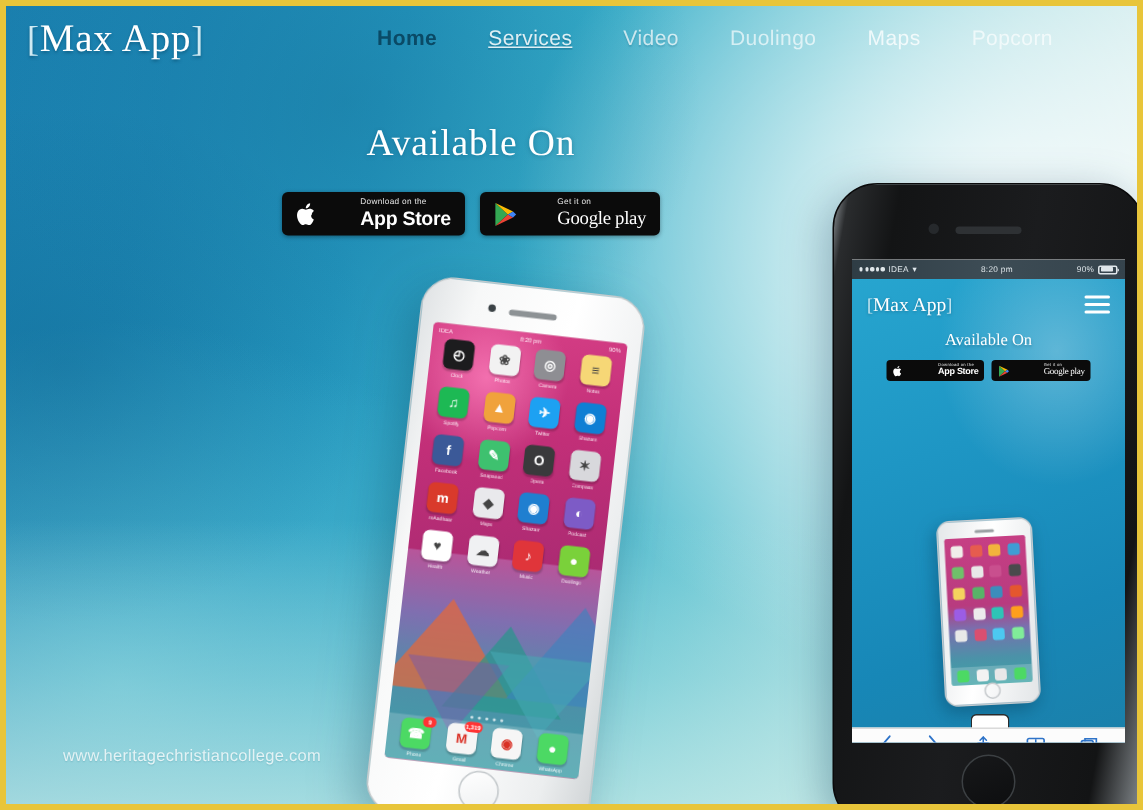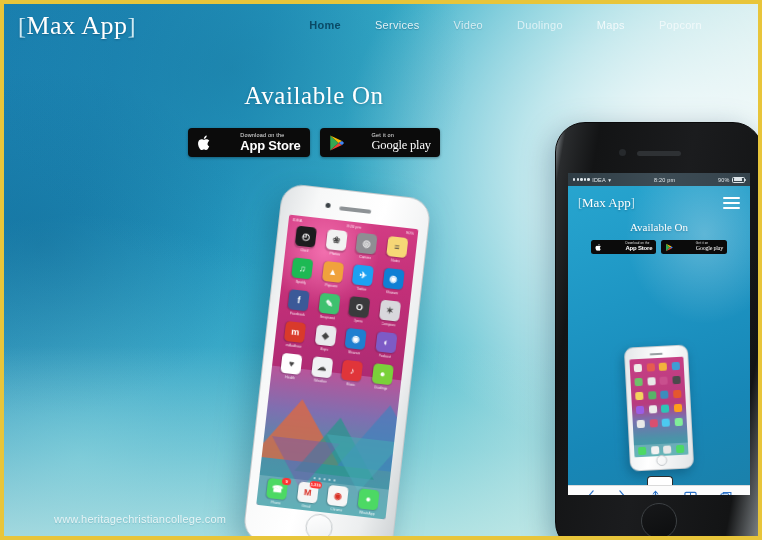--- a/index.html
+++ b/index.html
@@ -73,33 +73,33 @@
   }
   .nav {
     margin-left: auto;
     margin-right: 56px;
     display: flex;
     align-items: center;
     gap: 34px;
     padding-bottom: 2px;
   }
   .nav-item {
-    font-size: 11px;
+    font-size: 14px;
     letter-spacing: 0.3px;
     color: #ffffff;
     text-shadow: 0 1px 1px rgba(0,70,100,0.35);
     white-space: nowrap;
     cursor: pointer;
   }
   .nav-item.active {
     color: #0a4a66;
     font-weight: bold;
     text-shadow: none;
   }
-  .nav-item.faded-1 { color: rgba(255,255,255,0.85); }
+  .nav-item.faded-1 { color: rgba(255,255,255,0.85); text-decoration: underline; }
   .nav-item.faded-2 { color: rgba(255,255,255,0.72); text-shadow: 0 1px 1px rgba(0,80,110,0.2); }
   .nav-item.faded-3 { color: rgba(255,255,255,0.66); text-shadow: none; }
   .nav-item.faded-4 { color: rgba(255,255,255,0.78); text-shadow: none; }
 
   
   .hero {
     position: absolute;
     top: 78px;
     left: 0;
     width: 620px;
@@ -156,27 +156,26 @@
   .badge-big.gp {
     font-family: "Liberation Serif", serif;
     font-weight: normal;
     font-size: 12.5px;
   }
 
   
   .watermark {
     position: absolute;
     left: 38px;
-    top: 509px;
+    top: 494px;
     font-size: 11px;
     color: rgba(255,255,255,0.78);
     letter-spacing: 0.2px;
     z-index: 25;
     text-shadow: 0 1px 1px rgba(0,90,110,0.18);
-    margin-left: 12px;
   }
 
   
   .phone-white-wrap {
     position: absolute;
     left: 258px;
     top: 186px;
     width: 150px;
     height: 360px;
     z-index: 15;

